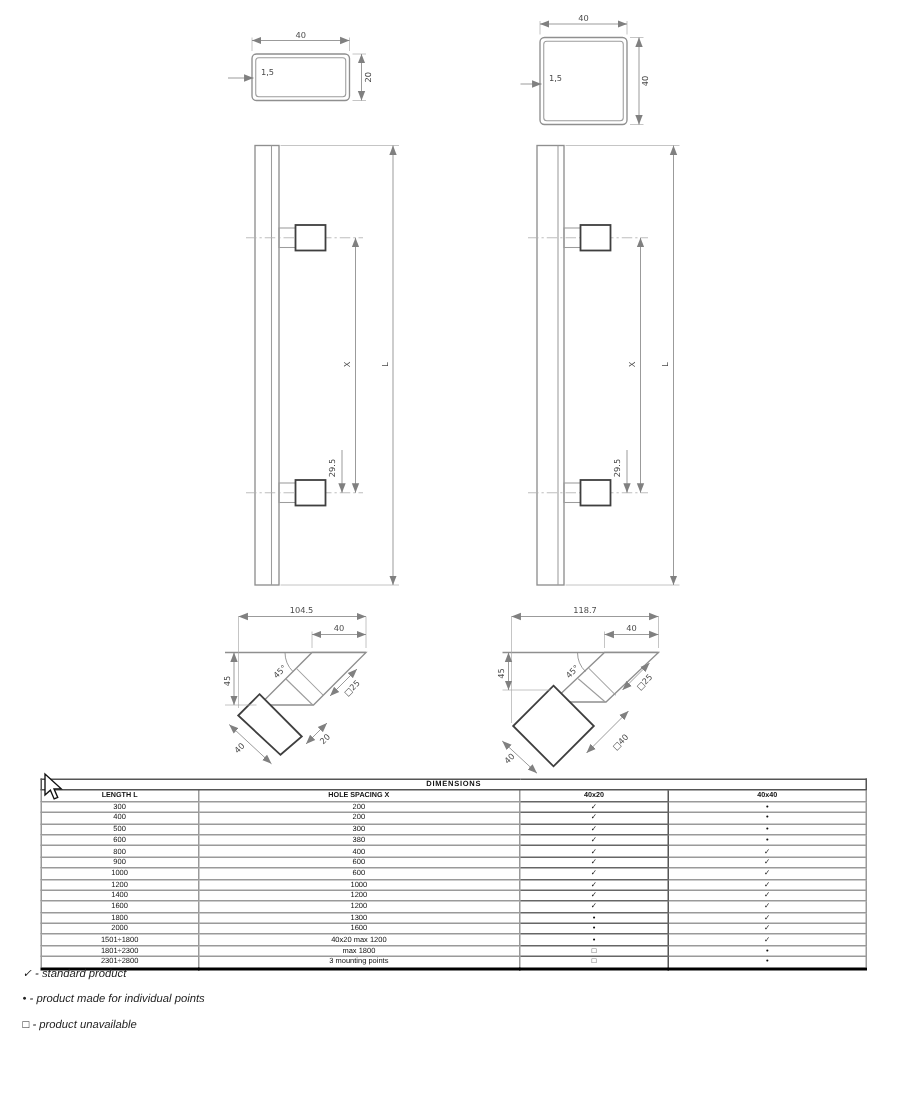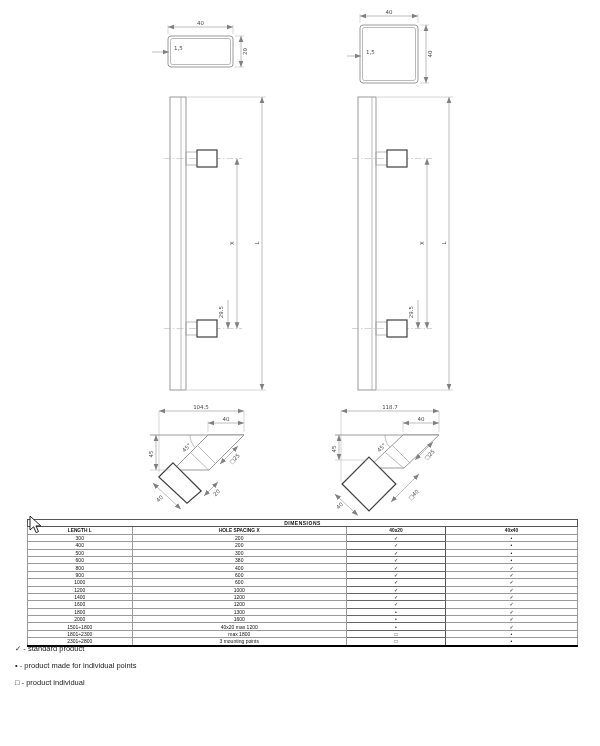--- a/index.html
+++ b/index.html
@@ -18,21 +18,21 @@
       font-size:5px;line-height:6px;color:#111;border:1px solid #444;border-bottom:2.5px solid #000;}
   #dims-table td,#dims-table th{border:0.5px solid #9a9a9a;padding:0;height:6.4px;
       text-align:center;font-weight:normal;white-space:nowrap;overflow:hidden;}
   #dims-table th{font-weight:bold;font-size:4.8px;}
   #dims-table .t-title th{border:1px solid #555;font-size:5px;letter-spacing:0.5px;}
   #dims-table td.c3,#dims-table th.c3{border-left:1.1px solid #555;border-right:1.1px solid #555;
       border-top:0.9px solid #666;border-bottom:0.9px solid #666;}
   #dims-table col.w1{width:19%;} #dims-table col.w2{width:39%;}
   #dims-table col.w3{width:18%;} #dims-table col.w4{width:24%;}
   
-  .legend{position:absolute;left:15px;font-size:7.5px;color:#222;}
+  .legend{position:absolute;left:15px;font-size:7.5px;color:#222;font-style:italic;}
 </style>
 </head>
 <body>
 
 <div id="page">
 
   <svg width="0" height="0">
     <defs>
       <marker id="arr" viewBox="0 0 10 10" refX="9" refY="5" markerWidth="7" markerHeight="7" orient="auto-start-reverse" markerUnits="userSpaceOnUse">
         <path d="M0,1.5 L9,5 L0,8.5 z" fill="#808080"></path>
@@ -269,15 +269,15 @@
         </tr>
   </tbody>
     </table>
 
   <svg style="left:29px;top:515px;" width="14" height="19" viewBox="0 0 14 19">
     <path d="M1,1 L1,15 L4.6,11.8 L7.1,17.6 L9.5,16.6 L7,10.9 L11.8,10.9 Z" fill="#fff" stroke="#111" stroke-width="0.9"></path>
   </svg>
 
   <div class="legend" style="top:644px;">✓ - standard product</div>
   <div class="legend" style="top:661px;">• - product made for individual points</div>
-  <div class="legend" style="top:678px;">□ - product individual</div>
+  <div class="legend" style="top:678px;">□ - product unavailable</div>
 
 </div>
 
 </body></html>

